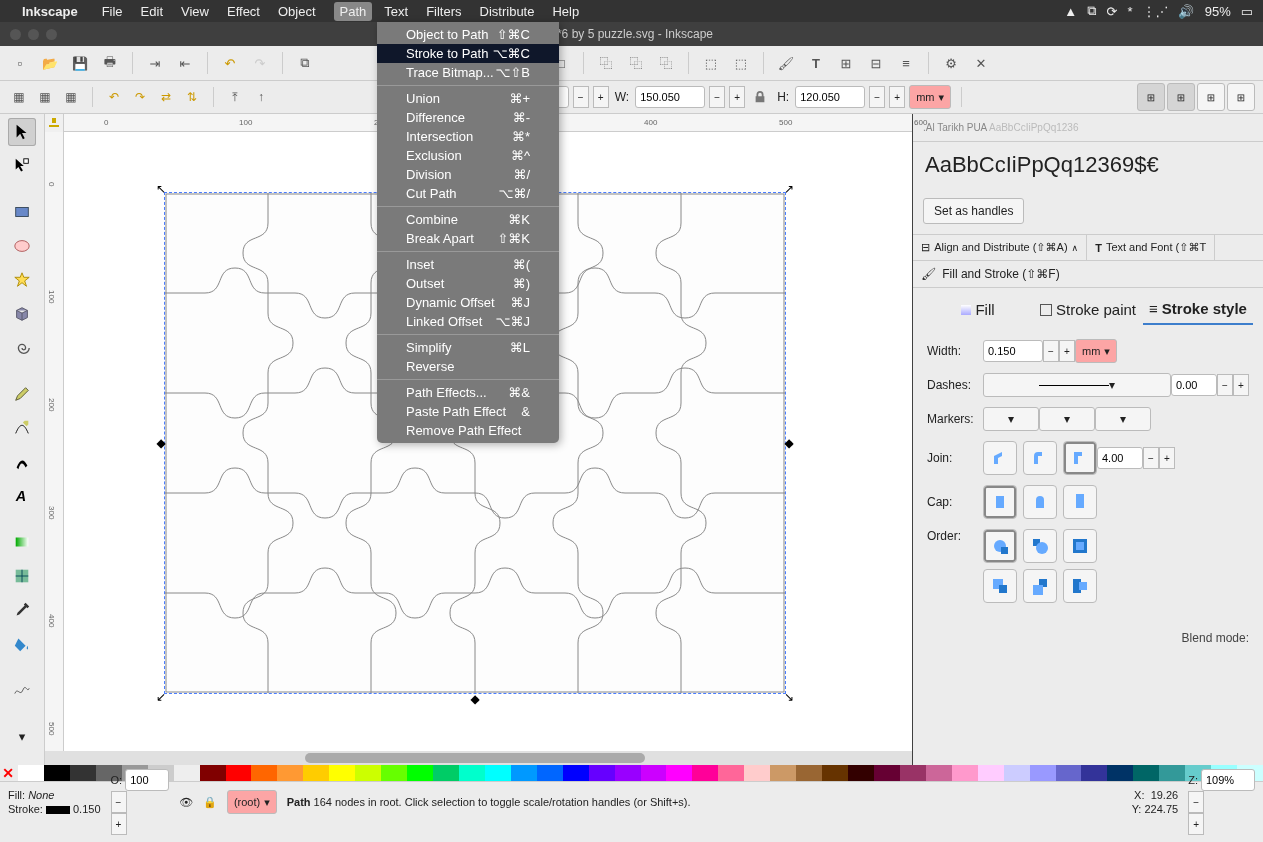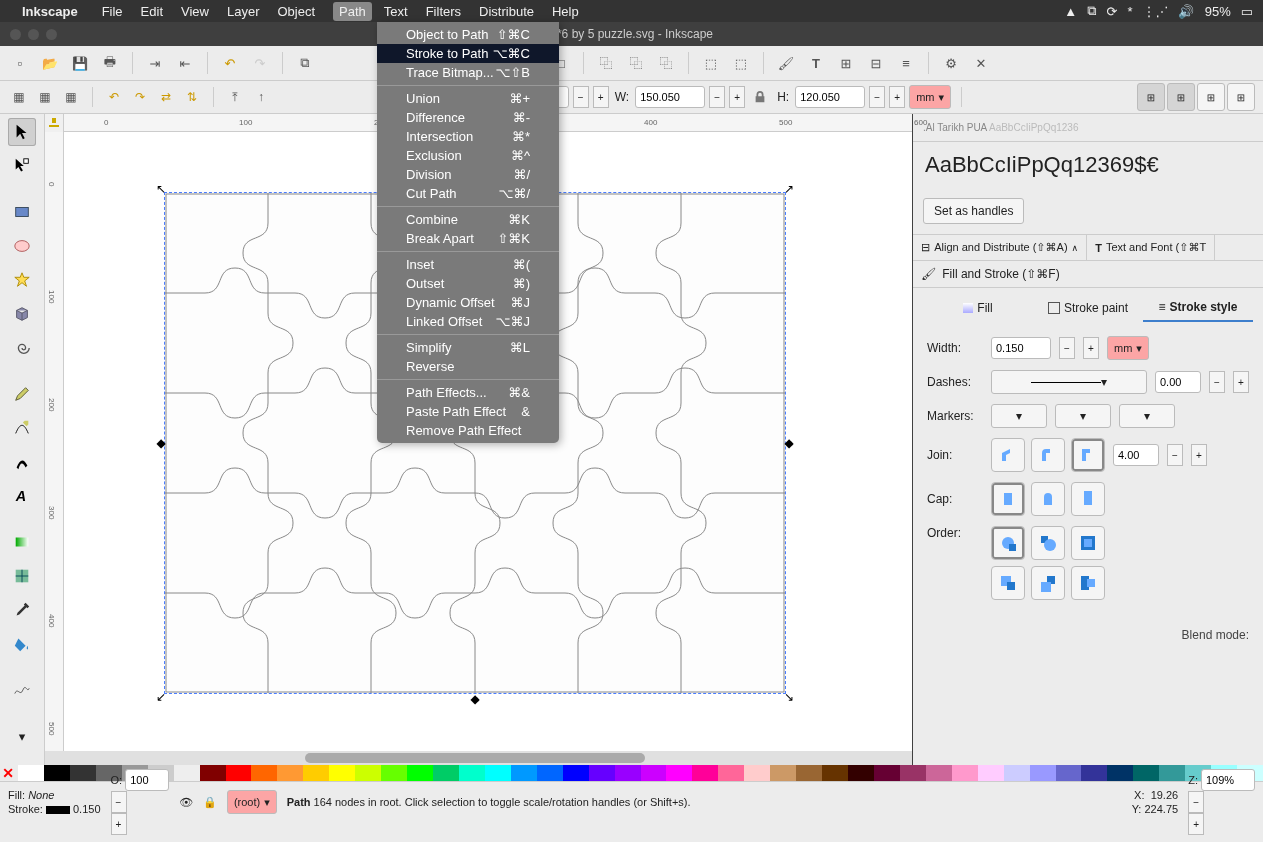--- a/index.html
+++ b/index.html
@@ -46,24 +46,24 @@
 .right-panel{width:350px;background:#ececec;border-left:1px solid #404040;display:flex;flex-direction:column;font-size:12px;overflow:hidden}
 .font-preview{padding:8px 10px;border-bottom:1px solid #ccc}
 .font-name{font-size:10px;color:#888}
 .font-sample{font-size:22px;white-space:nowrap;overflow:hidden}
 .default-btn{margin:10px;padding:5px 10px;border:1px solid #bbb;background:#f5f5f5;border-radius:3px;width:fit-content;cursor:pointer}
 .panel-tabs{display:flex;border-top:1px solid #ccc;border-bottom:1px solid #ccc}
 .panel-tab{padding:6px 8px;border-right:1px solid #ccc;display:flex;align-items:center;gap:4px;font-size:11px;cursor:pointer;white-space:nowrap}
 .panel-tab .chev{font-size:9px}
 .panel-header{padding:6px 8px;border-bottom:1px solid #ccc;display:flex;align-items:center;gap:6px}
 .sub-tabs{display:flex;padding:6px 10px;gap:0}
-.sub-tab{flex:1;padding:6px 4px;text-align:center;display:flex;align-items:center;justify-content:center;gap:4px;cursor:pointer;font-size:12px}
+.sub-tab{flex:1;padding:6px 4px;text-align:center;display:flex;align-items:center;justify-content:center;gap:4px;cursor:pointer;font-size:15px}
 .sub-tab.active{border-bottom:2px solid #3d7ecc;font-weight:bold}
 .form{padding:8px 14px}
-.form-row{display:flex;align-items:center;margin-bottom:10px;gap:8px}
+.form-row{display:flex;align-items:center;margin-bottom:10px;}
 .form-row .flabel{width:56px}
 .mini-input{width:50px;height:20px;border:1px solid #bbb;background:#fff;border-radius:3px;font-size:11px;padding:0 4px}
 .opt-box{width:32px;height:32px;border:1px solid #bbb;background:#f5f5f5;border-radius:4px;display:flex;align-items:center;justify-content:center;cursor:pointer}
 .opt-box.active{box-shadow:inset 0 0 0 2px #888}
 .opt-group{display:flex;gap:6px}
 .dash-combo{flex:1;height:22px;border:1px solid #bbb;background:#f5f5f5;border-radius:3px;display:flex;align-items:center;justify-content:center}
 .marker-combo{width:54px;height:22px;border:1px solid #bbb;background:#f5f5f5;border-radius:3px;display:flex;align-items:center;justify-content:center}
 .blend-label{text-align:right;padding:10px 14px;color:#444}
 .scroll-track{height:14px;background:#e0e0e0;position:relative}
 .scroll-thumb{position:absolute;height:10px;top:2px;background:#aaa;border-radius:5px}
@@ -77,21 +77,21 @@
 .icon-svg{width:18px;height:18px}
 .x-none{color:red;font-size:14px;font-weight:bold;margin-right:2px}
 .lock-icon-svg{width:14px;height:14px}
 </style>
 </head>
 <body>
 
 <div class="mac-menubar">
   <span class="apple"></span>
   <span class="app-name">Inkscape</span>
-  <span id="mb-items"><span class="menu-item">File</span><span class="menu-item">Edit</span><span class="menu-item">View</span><span class="menu-item">Layer</span><span class="menu-item">Object</span><span class="menu-item active">Path</span><span class="menu-item">Text</span><span class="menu-item">Filters</span><span class="menu-item">Distribute</span><span class="menu-item">Help</span></span>
+  <span id="mb-items"><span class="menu-item">File</span><span class="menu-item">Edit</span><span class="menu-item">View</span><span class="menu-item">Effect</span><span class="menu-item">Object</span><span class="menu-item active">Path</span><span class="menu-item">Text</span><span class="menu-item">Filters</span><span class="menu-item">Distribute</span><span class="menu-item">Help</span></span>
   <span class="spacer"></span>
   <span class="status-icon">▲</span>
   <span class="status-icon">⧉</span>
   <span class="status-icon">⟳</span>
   <span class="status-icon">*</span>
   <span class="status-icon">⋮⋰</span>
   <span class="status-icon">🔊</span>
   <span class="status-icon">95%</span>
   <span class="status-icon">▭</span>
 </div>

